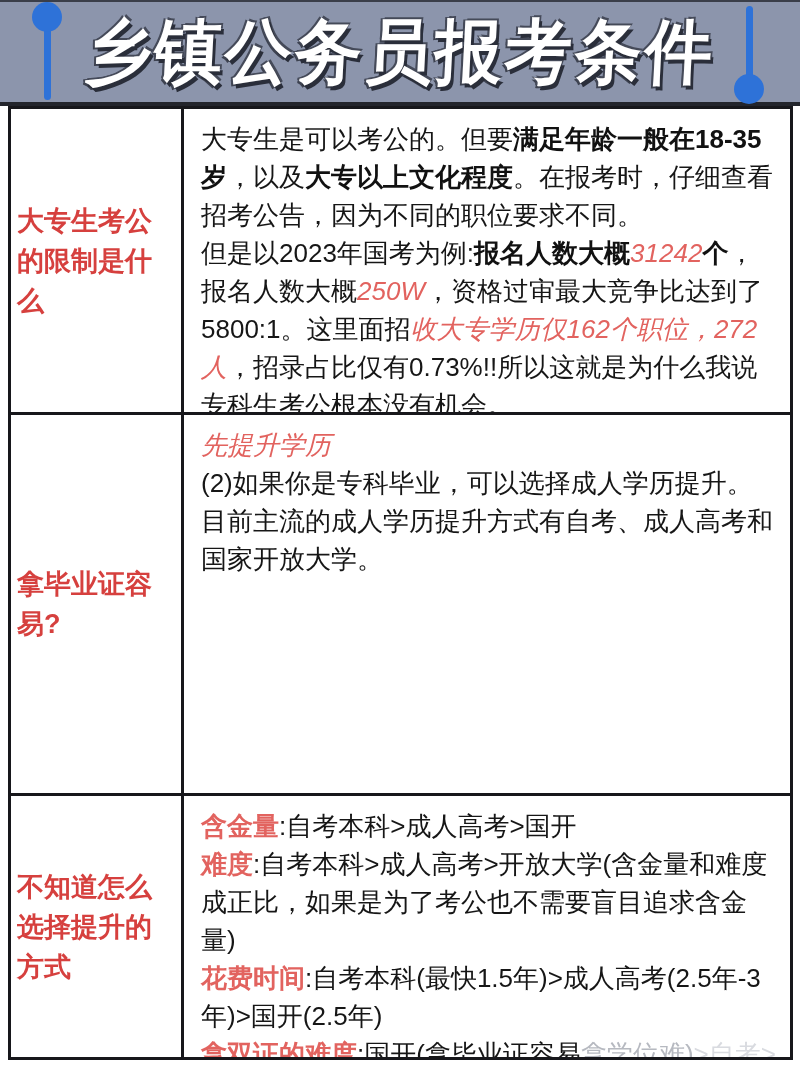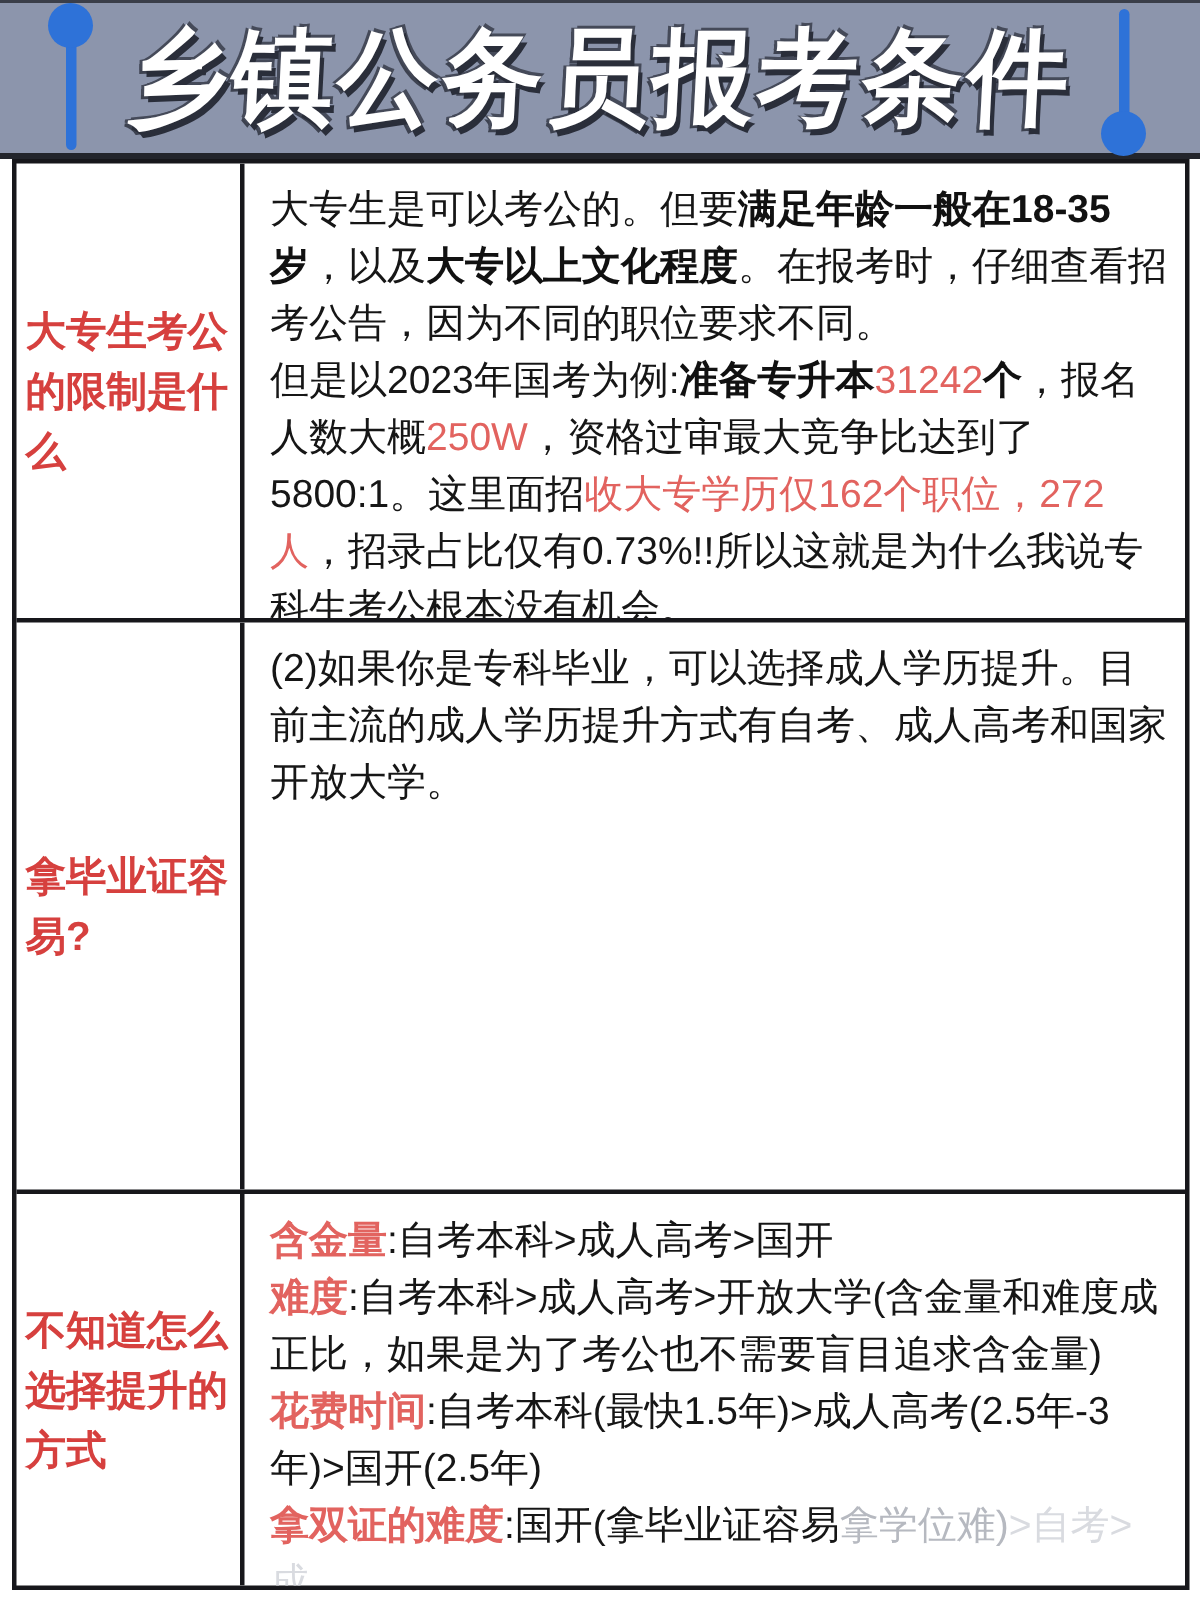--- a/index.html
+++ b/index.html
@@ -32,34 +32,34 @@
   .table{
     position:absolute;left:8px;top:106px;width:785px;height:954px;
     box-sizing:border-box;border:3px solid #17171b;background:#fff;
     display:flex;flex-direction:column;
   }
   .t-row{display:flex;box-sizing:border-box;border-bottom:3px solid #17171b;overflow:hidden;}
   .t-row:nth-child(1){height:306px;}
   .t-row:nth-child(2){height:381px;}
   .t-row:nth-child(3){flex:1;border-bottom:none;}
   .h-cell{
-    width:152px;box-sizing:border-box;border-right:3px solid #17171b;
+    width:173px;box-sizing:border-box;border-right:3px solid #17171b;
     display:flex;align-items:center;padding:0 4px 0 6px;
     color:var(--accent-red,#d6403e);font-weight:bold;
     font-size:27px;line-height:40px;
   }
   .c-cell{
     flex:1;box-sizing:border-box;padding:11px 12px 0 17px;
     font-size:26px;line-height:38px;color:#161616;
   }
   .c-cell p{margin:0;}
   
   .seg-n{color:#161616;}
   .seg-b{color:#111;font-weight:bold;}
-  .seg-r{color:var(--salmon-red,#e2635f);}
+  .seg-r{color:var(--salmon-red,#e2635f);font-style:italic;}
   .seg-rb{color:var(--salmon-red,#e2635f);font-weight:bold;}
   .seg-f1{color:#b6b9c0;}
   .seg-f2{color:#d9dbe0;}
 </style>
 </head>
 <body>
 
 <header class="banner">
   <span class="pin-line pin-left-line"></span>
   <span class="pin-dot pin-left-dot"></span>
@@ -68,28 +68,29 @@
   <span class="pin-dot pin-right-dot"></span>
 </header>
 
 <main class="table" id="info-table">
     <div class="t-row">
       <div class="h-cell">
         <span class="h-text">大专生考公的限制是什么</span>
       </div>
       <div class="c-cell">
         <p class="para"><span class="seg-n">大专生是可以考公的。但要</span><span class="seg-b">满足年龄一般在18-35岁</span><span class="seg-n">，以及</span><span class="seg-b">大专以上文化程度</span><span class="seg-n">。在报考时，仔细查看招考公告，因为不同的职位要求不同。</span></p>
-        <p class="para"><span class="seg-n">但是以2023年国考为例:</span><span class="seg-b">准备专升本</span><span class="seg-r">31242</span><span class="seg-b">个</span><span class="seg-n">，报名人数大概</span><span class="seg-r">250W</span><span class="seg-n">，资格过审最大竞争比达到了5800:1。这里面招</span><span class="seg-r">收大专学历仅162个职位，272人</span><span class="seg-n">，招录占比仅有0.73%!!所以这就是为什么我说专科生考公根本没有机会。</span></p>
+        <p class="para"><span class="seg-n">但是以2023年国考为例:</span><span class="seg-b">报名人数大概</span><span class="seg-r">31242</span><span class="seg-b">个</span><span class="seg-n">，报名人数大概</span><span class="seg-r">250W</span><span class="seg-n">，资格过审最大竞争比达到了5800:1。这里面招</span><span class="seg-r">收大专学历仅162个职位，272人</span><span class="seg-n">，招录占比仅有0.73%!!所以这就是为什么我说专科生考公根本没有机会。</span></p>
       </div>
     </div>
     <div class="t-row">
       <div class="h-cell">
         <span class="h-text">拿毕业证容易?</span>
       </div>
       <div class="c-cell">
+        <p class="para"><span class="seg-r">先提升学历</span></p>
         <p class="para"><span class="seg-n">(2)如果你是专科毕业，可以选择成人学历提升。目前主流的成人学历提升方式有自考、成人高考和国家开放大学。</span></p>
       </div>
     </div>
     <div class="t-row">
       <div class="h-cell">
         <span class="h-text">不知道怎么选择提升的方式</span>
       </div>
       <div class="c-cell">
         <p class="para"><span class="seg-rb">含金量</span><span class="seg-n">:自考本科&gt;成人高考&gt;国开</span></p>
         <p class="para"><span class="seg-rb">难度</span><span class="seg-n">:自考本科&gt;成人高考&gt;开放大学(含金量和难度成正比，如果是为了考公也不需要盲目追求含金量)</span></p>

